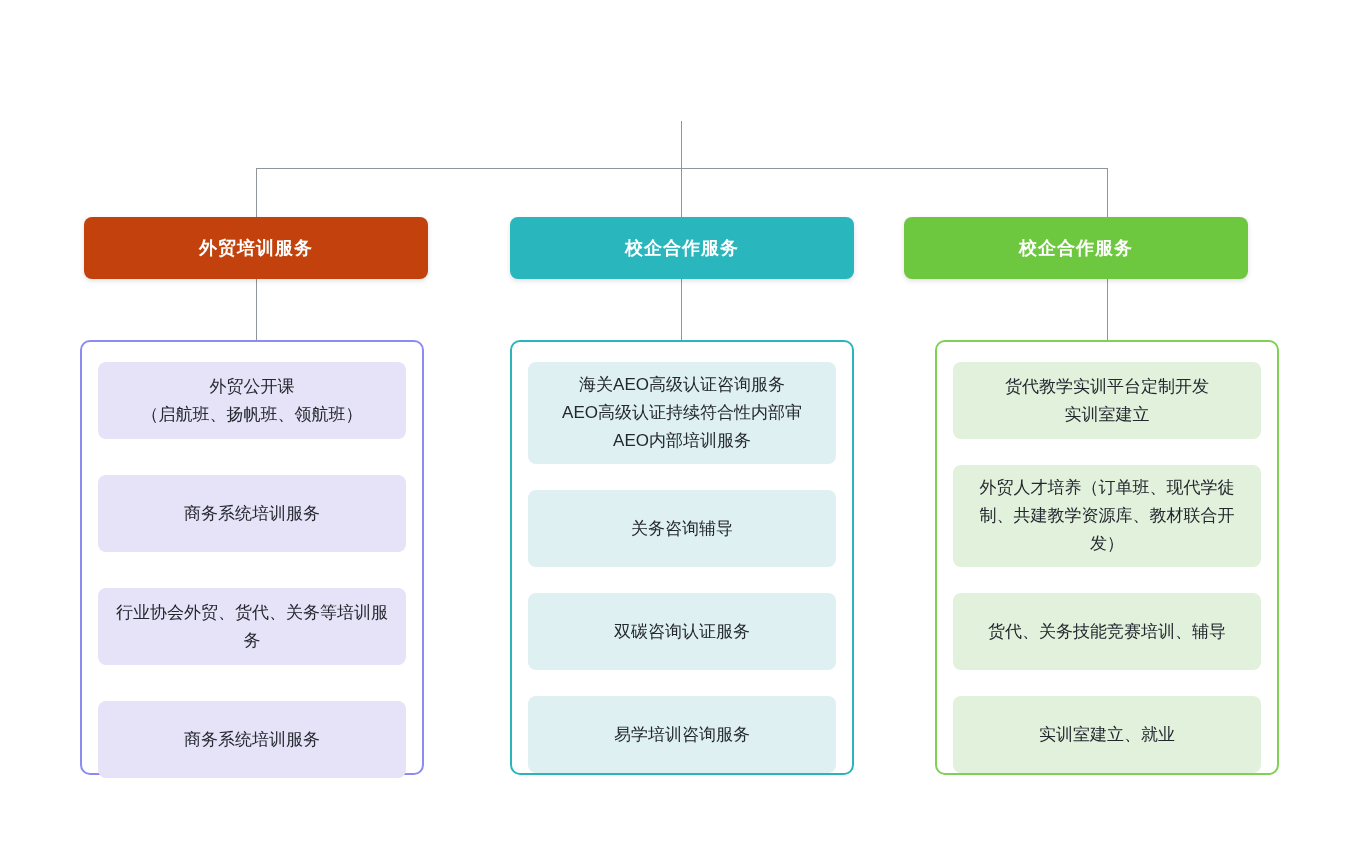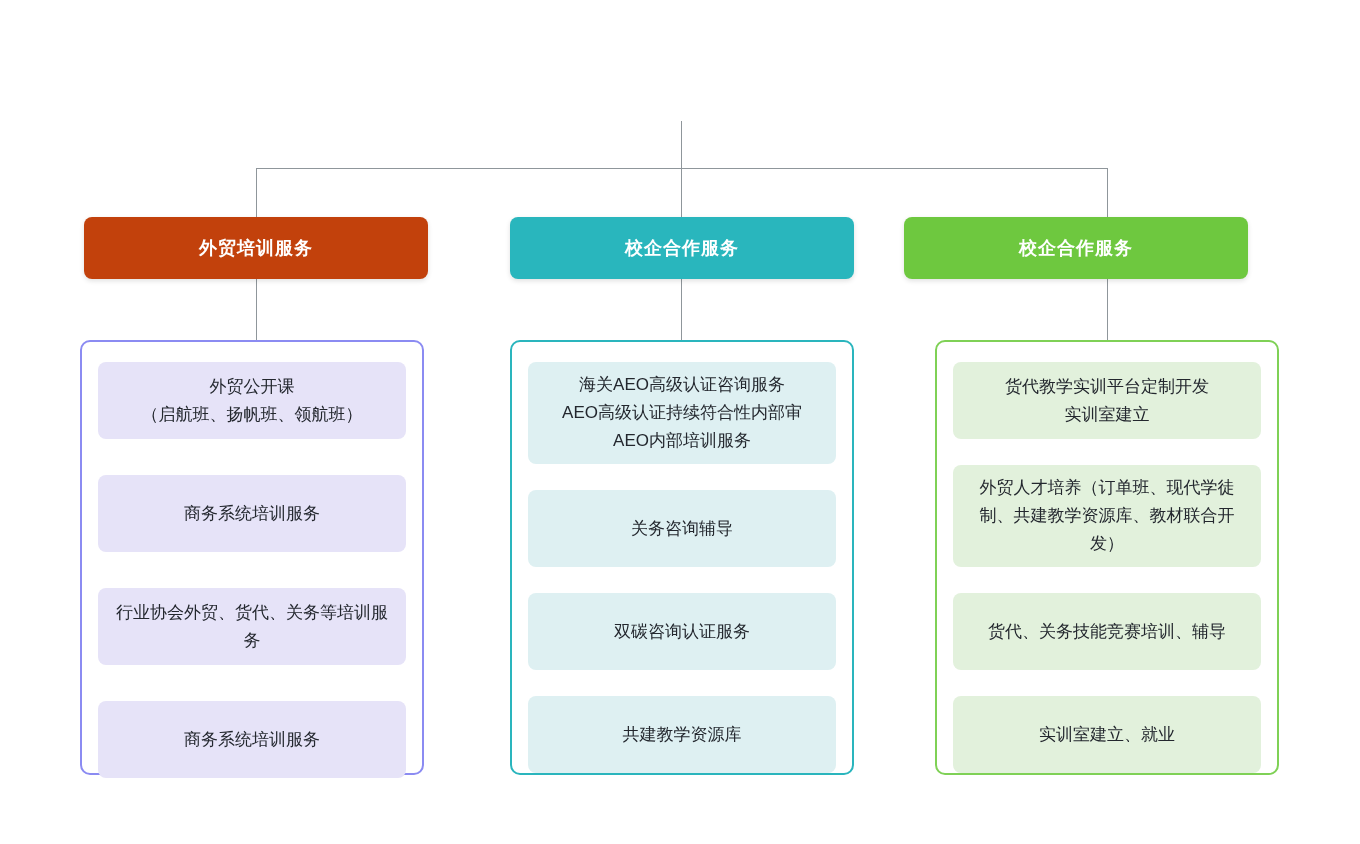--- a/index.html
+++ b/index.html
@@ -102,21 +102,21 @@
 
   <div class="branch-header teal">
     <span>校企合作服务</span>
   </div>
   <div class="branch-container teal">
     <div class="item teal">海关AEO高级认证咨询服务
 AEO高级认证持续符合性内部审
 AEO内部培训服务</div>
     <div class="item teal">关务咨询辅导</div>
     <div class="item teal">双碳咨询认证服务</div>
-    <div class="item teal">共建教学资源库</div>
+    <div class="item teal">易学培训咨询服务</div>
   </div>
 
   <div class="branch-header green">
     <span>校企合作服务</span>
   </div>
   <div class="branch-container green">
     <div class="item green">货代教学实训平台定制开发
 实训室建立</div>
     <div class="item green">外贸人才培养（订单班、现代学徒制、共建教学资源库、教材联合开发）</div>
     <div class="item green">货代、关务技能竞赛培训、辅导</div>

